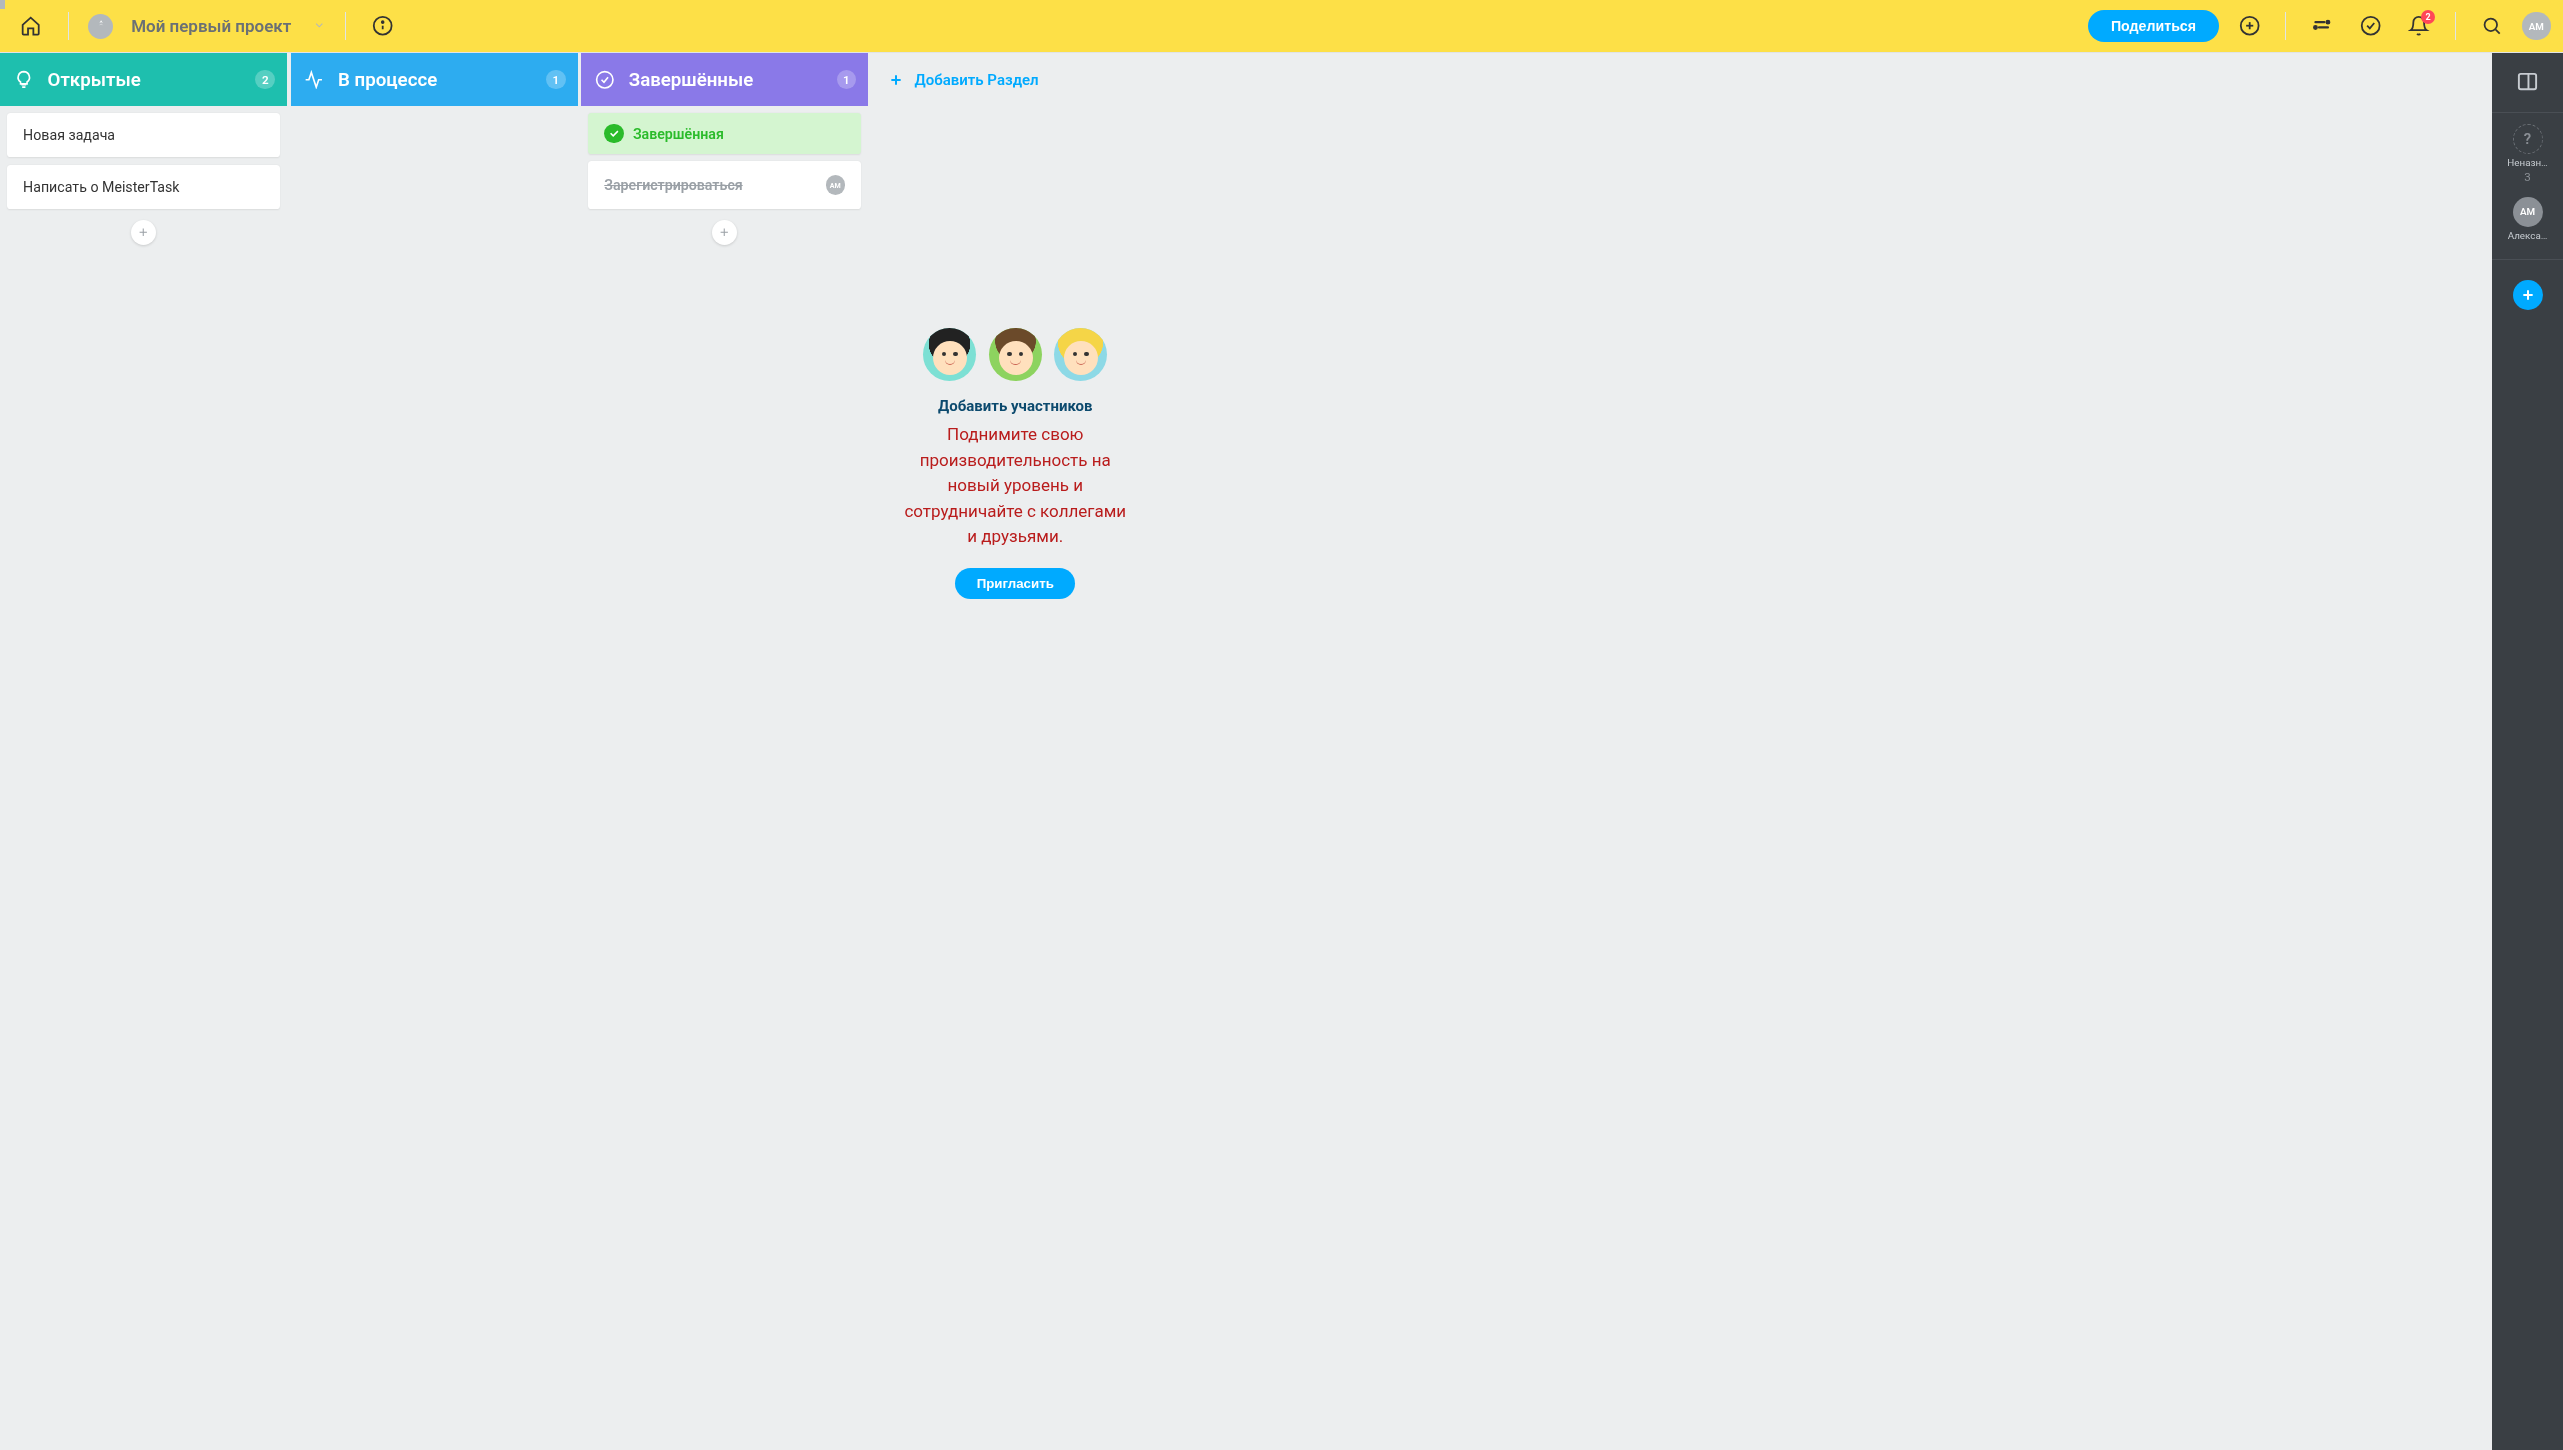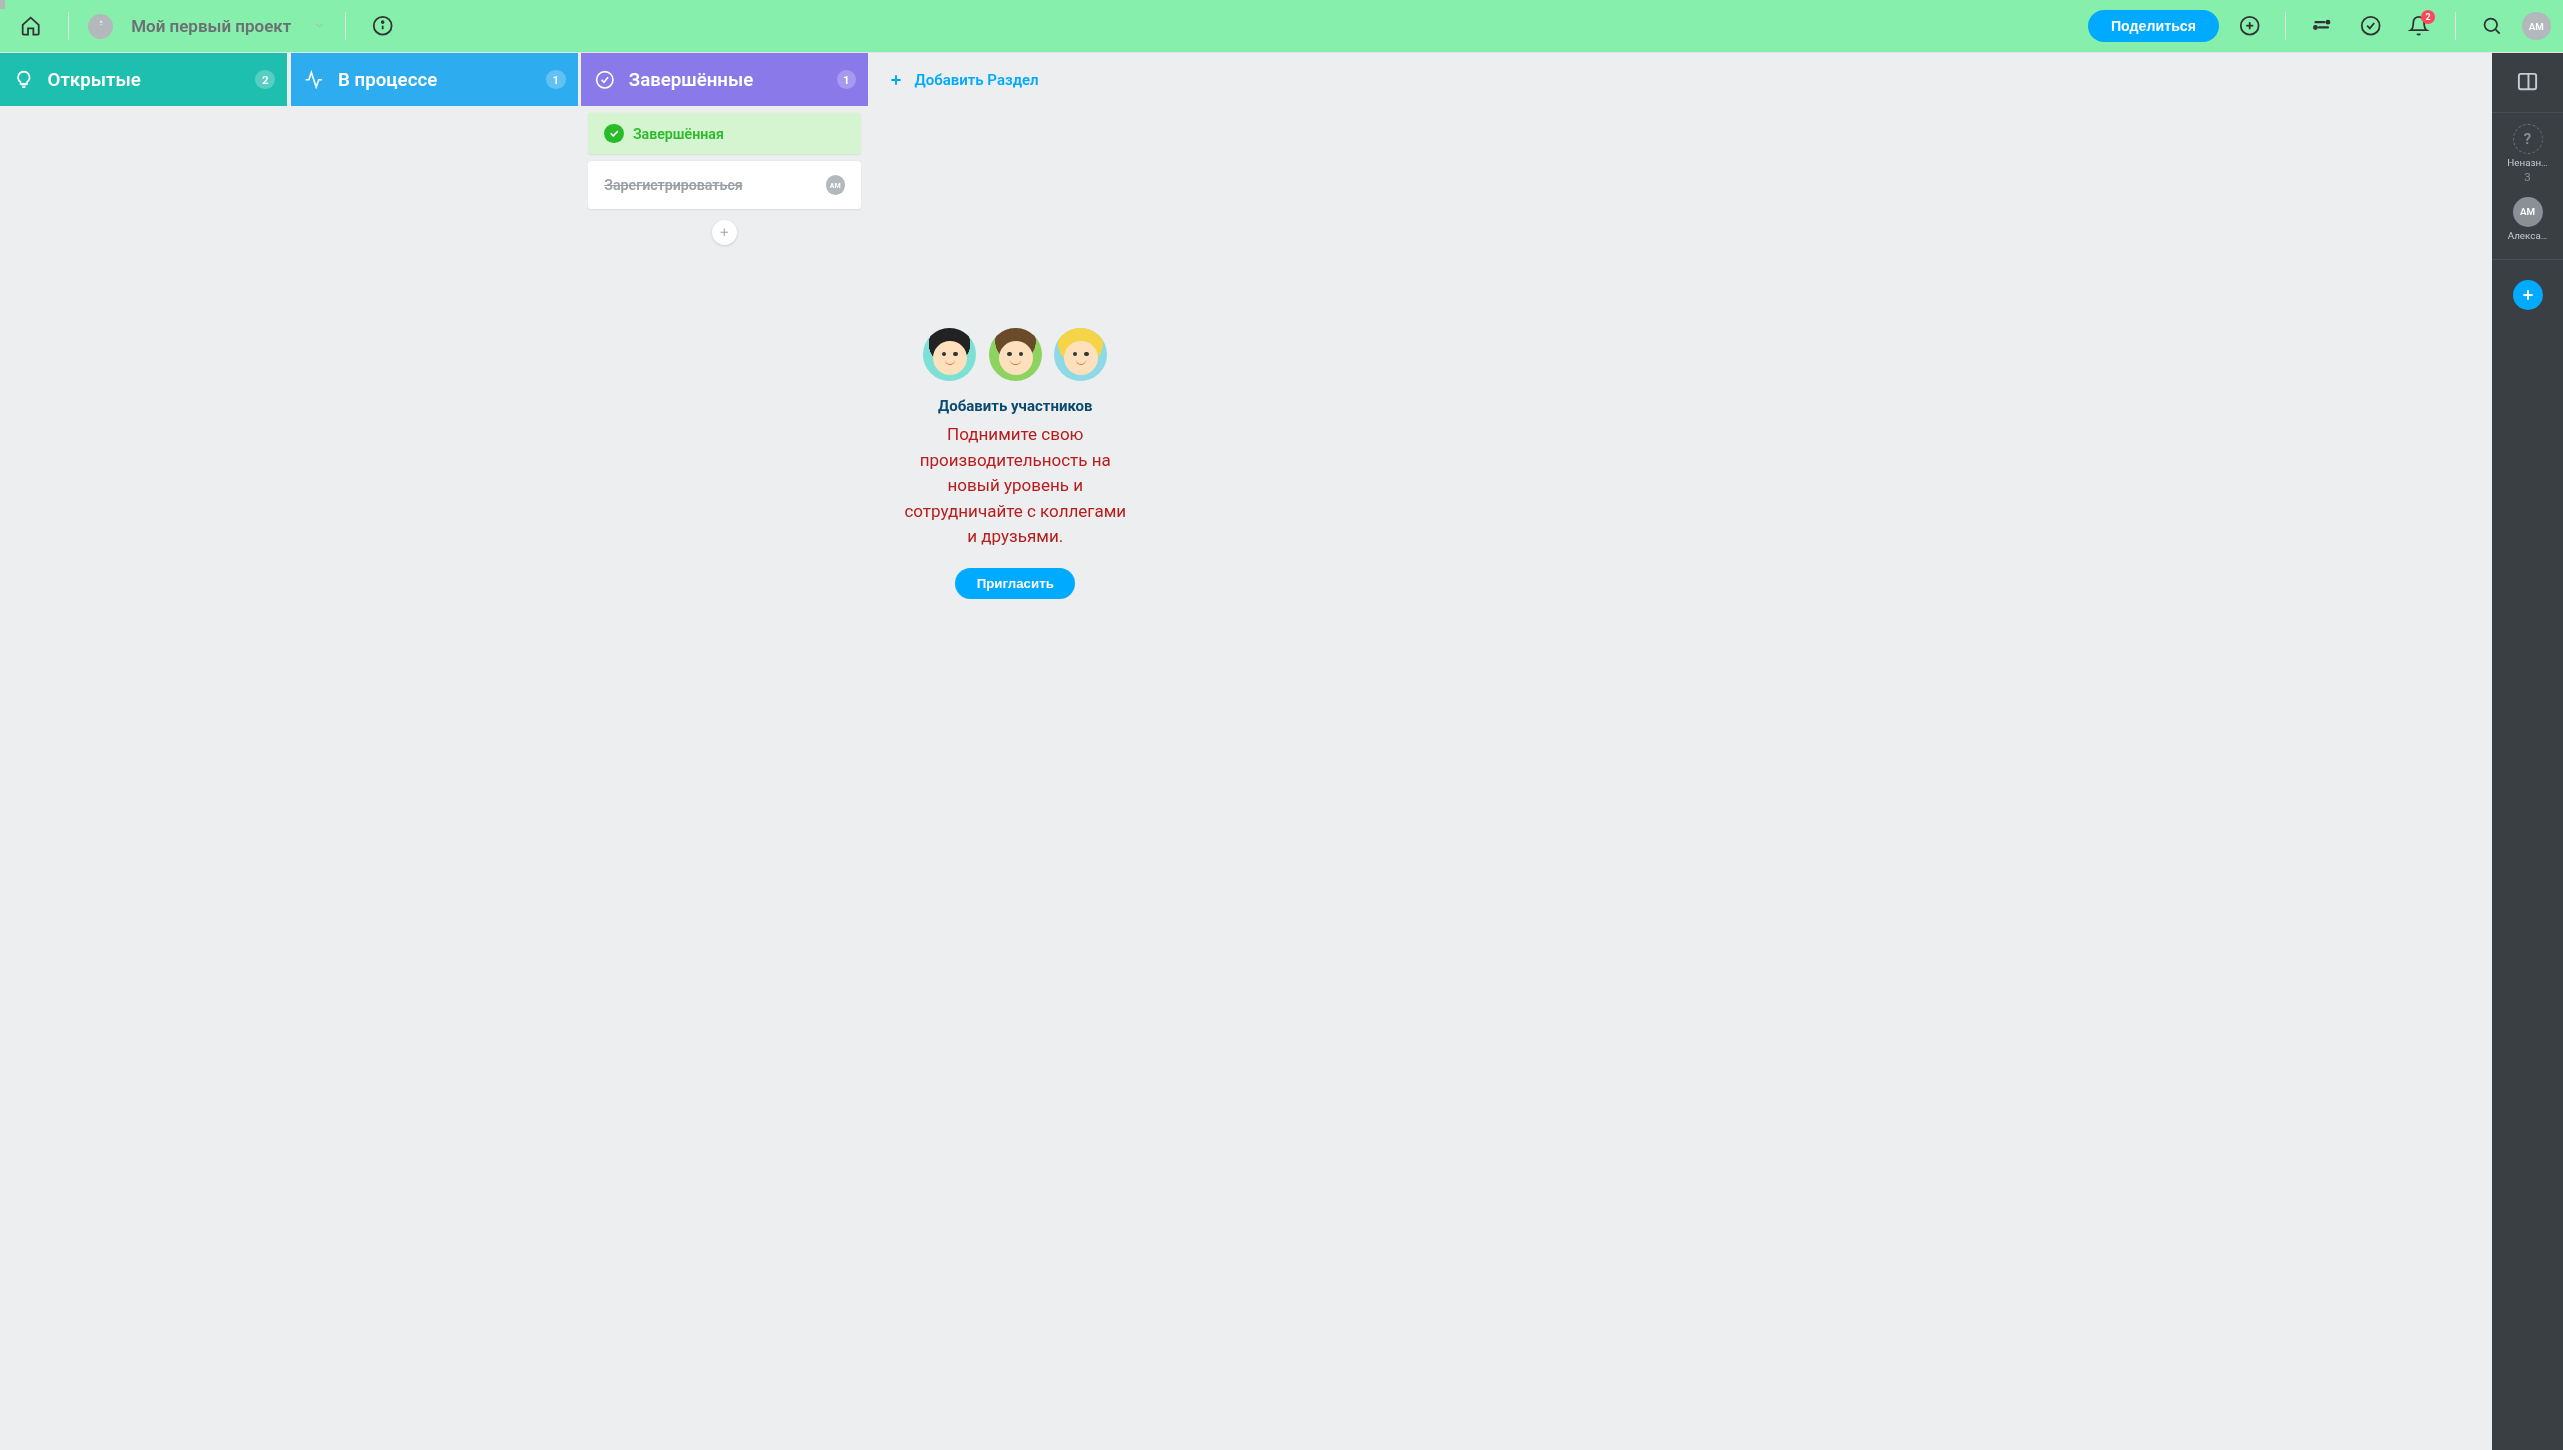--- a/index.html
+++ b/index.html
@@ -1,20 +1,20 @@
 <!DOCTYPE html>
 <html style="font-size:14.2px"><head>
 <meta charset="utf-8">
 <style>
 * { margin: 0; padding: 0; box-sizing: border-box; }
 body { font-family: -apple-system, BlinkMacSystemFont, "Segoe UI", Roboto, Helvetica, Arial, sans-serif; background: #eceeef; overflow: hidden; }
 .app { display: flex; flex-direction: column; height: 100vh; width: 100vw; }
 
 
-.topbar { height: 53px; background: #86efac; display: flex; padding: 0 12.5px; border-bottom: 0.9px solid #e1e4e6; flex: 0 0 auto; }
+.topbar { height: 53px; background: #fde047; display: flex; padding: 0 12.5px; border-bottom: 0.9px solid #e1e4e6; flex: 0 0 auto; }
 .topbar .left { display: flex; align-items: center; gap: 14.2px; }
 .icon-btn { width: 36px; height: 36px; display: flex; align-items: center; justify-content: center; cursor: pointer; color: #333; border-radius: 50%; position: relative; }
 .icon-btn svg { width: 21.4px; height: 21.4px; }
 .divider { width: 0.9px; height: 28.5px; background: #e1e4e6; margin: 0 5.3px; }
 .project-icon { width: 25px; height: 25px; border-radius: 50%; background: #b3b8bc; display: flex; align-items: center; justify-content: center; color: #fff; }
 .project-name { font-size: 17px; font-weight: 600; color: #6b7074; margin-left: 3.6px; }
 .chevron { margin-left: 7.1px; color: #b3b8bc; }
 .topbar .right { margin-left: auto; display: flex; align-items: center; gap: 12.5px; }
 .share-btn { background: #00aaff; color: #fff; border: none; border-radius: 18px; padding: 8px 23px; font-size: 14.2px; font-weight: 600; cursor: pointer; }
 .badge { position: absolute; top: 1.8px; right: 1.8px; background: #ff4757; color: #fff; font-size: 9px; font-weight: 700; min-width: 14.2px; height: 14.2px; border-radius: 7.1px; display: flex; align-items: center; justify-content: center; padding: 0 3.6px; }
@@ -153,20 +153,34 @@
 
       <div class="column col-open">
         <div class="col-header">
           <span class="hicon">
             <svg viewBox="0 0 24 24" fill="none" stroke="#fff" stroke-width="2">
                 <path d="M9 18h6m-5 3h4M12 2a7 7 0 0 0-4 12.7V17h8v-2.3A7 7 0 0 0 12 2z"></path>
               </svg>
           </span>
           <span class="title">Открытые</span>
           <span class="count">2</span>
+        </div>
+        <div class="col-body">
+          <div class="card">
+              <span>Новая задача</span>
+            </div>
+          <div class="card">
+              <span>Написать о MeisterTask</span>
+            </div>
+          <div class="add-card-btn">
+            <svg width="12.5" height="12.5" viewBox="0 0 24 24" fill="none" stroke="currentColor" stroke-width="2">
+                <line x1="12" y1="5" x2="12" y2="19"></line>
+                <line x1="5" y1="12" x2="19" y2="12"></line>
+              </svg>
+          </div>
         </div>
       </div>
 
       <div class="column col-prog">
         <div class="col-header">
           <span class="hicon">
             <svg viewBox="0 0 24 24" fill="none" stroke="#fff" stroke-width="2">
                 <polyline points="22 12 18 12 15 21 9 3 6 12 2 12"></polyline>
               </svg>
           </span>

